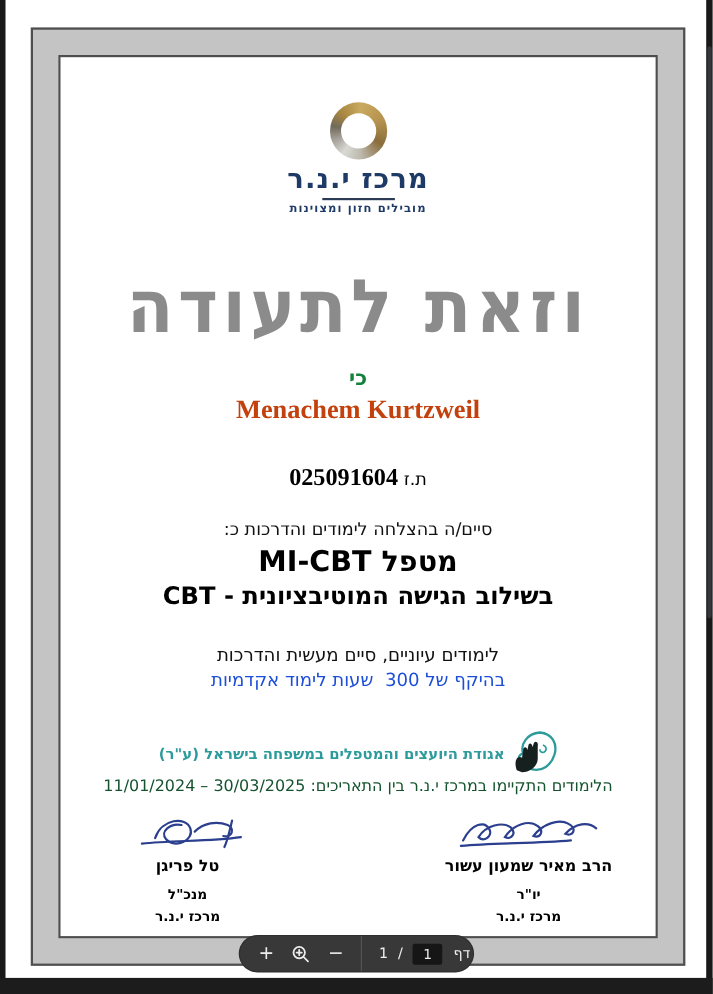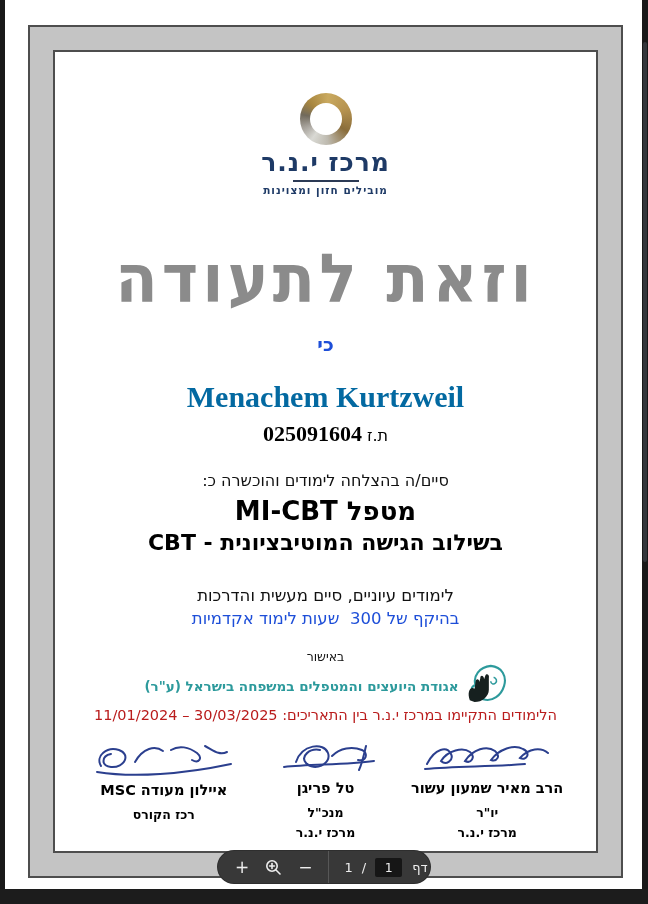--- a/index.html
+++ b/index.html
@@ -35,37 +35,37 @@
       #a8863f 100deg,#c9a95f 150deg,#b5924f 210deg,
       #8a6d3b 265deg,#bdb9ae 320deg,#d9d9d4 360deg);
   }
   .ring-hole{position:absolute;left:10px;top:10px;width:32px;height:32px;border-radius:50%;background:#fff;}
   .brand{top:96px;font-size:25px;font-weight:bold;color:#1e3a66;letter-spacing:1px;}
   .brand-rule{position:absolute;left:50%;top:128px;transform:translateX(-50%);width:66px;height:2px;background:#2b3a55;}
   .tagline{top:132px;font-size:10.5px;font-weight:bold;color:#1e3a66;letter-spacing:1px;}
 
   
   .big-title{top:190px;font-size:62px;font-weight:bold;color:#8b8b8b;letter-spacing:4px;transform:scaleY(1.08);}
-  .ki{top:281px;font-size:19px;font-weight:bold;color:#1d4ed8;}
-  .name{top:328px;font-size:30px;font-weight:bold;color:#0369a1;font-family:"Liberation Serif","DejaVu Serif",serif;}
+  .ki{top:281px;font-size:19px;font-weight:bold;color:#15803d;}
+  .name{top:308px;font-size:24px;font-weight:bold;color:#c2410c;font-family:"Liberation Serif","DejaVu Serif",serif;}
   .idline{top:369px;font-size:16px;color:#000;}
   .idline .idnum{font-size:22px;font-weight:bold;font-family:"Liberation Serif","DejaVu Serif",serif;}
   .completion{top:419px;font-size:16px;color:#111;}
   .qual1{top:444px;font-size:26px;font-weight:bold;color:#000;}
   .qual2{top:478px;font-size:22px;font-weight:bold;color:#000;}
   .scope1{top:534px;font-size:16.5px;color:#111;}
   .scope2{top:557px;font-size:16.5px;color:#1d4ed8;white-space:pre-wrap;}
   .approval{top:597px;font-size:12.5px;color:#111;}
 
   .assoc-row{top:612px;display:flex;justify-content:center;align-items:center;gap:6px;direction:rtl;}
   .assoc-text{display:flex;flex-direction:row;align-items:center;}
   .assoc-he{font-size:13.5px;color:#2d9a9c;font-weight:bold;direction:rtl;}
   .assoc-en{font-size:9.5px;color:#2d9a9c;margin-top:1px;}
 
-  .dates{top:655px;font-size:14.5px;color:#b91c1c;}
+  .dates{top:655px;font-size:14.5px;color:#14532d;}
 
   
   .sig-row{top:688px;display:flex;direction:rtl;justify-content:space-between;padding:0 28px;}
   .sig-col{width:175px;display:flex;flex-direction:column;align-items:center;}
   .sig-col svg{display:block;}
   .sig-name{font-size:14.5px;font-weight:bold;color:#000;margin-top:4px;direction:rtl;}
   .sig-role{font-size:12.5px;font-weight:bold;color:#000;margin-top:9px;direction:rtl;}
   .sig-org{font-size:12.5px;font-weight:bold;color:#000;margin-top:5px;direction:rtl;}
 
   
@@ -108,28 +108,27 @@
 
     <div class="abs big-title" dir="rtl">וזאת לתעודה</div>
     <div class="abs ki" dir="rtl">כי</div>
 
     <div class="abs name">Menachem Kurtzweil</div>
     <div class="abs idline" dir="rtl">
       <span>ת.ז</span>
       <span class="idnum">025091604</span>
     </div>
 
-    <div class="abs completion" dir="rtl">סיים/ה בהצלחה לימודים והוכשרה כ:</div>
+    <div class="abs completion" dir="rtl">סיים/ה בהצלחה לימודים והדרכות כ:</div>
     <div class="abs qual1" dir="rtl">מטפל MI-CBT</div>
     <div class="abs qual2" dir="rtl">בשילוב הגישה המוטיבציונית - CBT</div>
 
     <div class="abs scope1" dir="rtl">לימודים עיוניים, סיים מעשית והדרכות</div>
     <div class="abs scope2" dir="rtl">בהיקף של 300  שעות לימוד אקדמיות</div>
 
-    <div class="abs approval" dir="rtl">באישור</div>
 
     <div class="abs assoc-row">
       <span>
         <svg width="42" height="40" viewBox="0 0 44 42">
           <path d="M27 2 C 39 3, 44 13, 41 23 C 38 33, 29 40, 19 37 L 14 32 C 6 31, 5 24, 11 22 C 8 13, 15 3, 27 2 Z" fill="#ffffff" stroke="#2d9a9c" stroke-width="2.2"></path>
           <path d="M30 14 c 3 1, 4 4, 2 6 c -2 2, -5 1, -5 -2" fill="none" stroke="#2d9a9c" stroke-width="1.6"></path>
           <path d="M5 38 C 2 30, 5 23, 10 26 L 11 19 C 11 15, 15 15, 15 19 L 16 15 C 16 11, 20 12, 20 16 L 21 13 C 22 9, 26 11, 25 15 L 25 27 C 25 34, 18 40, 10 40 Z" fill="#16201f"></path>
         </svg>
       </span>
       <span class="assoc-text">
@@ -164,36 +163,20 @@
               <path d="M100 6 C 98 14, 96 24, 93 30"></path>
               <path d="M18 27 C 45 24, 80 25, 108 21"></path>
             </g>
           </svg>
         </span>
         <div class="sig-name">טל פריגן</div>
         <div class="sig-role">מנכ"ל</div>
         <div class="sig-org">מרכז י.נ.ר</div>
       </div>
 
-      <div class="sig-col">
-        <span>
-          <svg width="150" height="38" viewBox="0 0 150 38">
-            <g fill="none" stroke="#2b3f8e" stroke-width="2" stroke-linecap="round">
-              <path d="M12 26 C 6 16, 18 6, 30 10 C 42 14, 36 28, 22 27 C 12 26, 12 16, 22 14"></path>
-              <path d="M46 22 C 54 8, 66 5, 74 11"></path>
-              <path d="M82 10 C 90 5, 100 7, 108 13 C 114 18, 110 24, 103 20"></path>
-              <path d="M116 6 C 124 10, 130 16, 138 12"></path>
-              <path d="M8 32 C 45 38, 95 34, 142 24"></path>
-            </g>
-          </svg>
-        </span>
-        <div class="sig-name">איילון מעודה MSC</div>
-        <div class="sig-role">רכז הקורס</div>
-        <div class="sig-org"></div>
-      </div>
     </div>
 
   </div>
 </div>
 
 <div class="toolbar">
   <button class="tb-btn tb-plus">+</button>
   <span class="tb-zoom">
     <svg width="17" height="17" viewBox="0 0 17 17">
       <g fill="none" stroke="#ededed" stroke-width="1.6" stroke-linecap="round">

